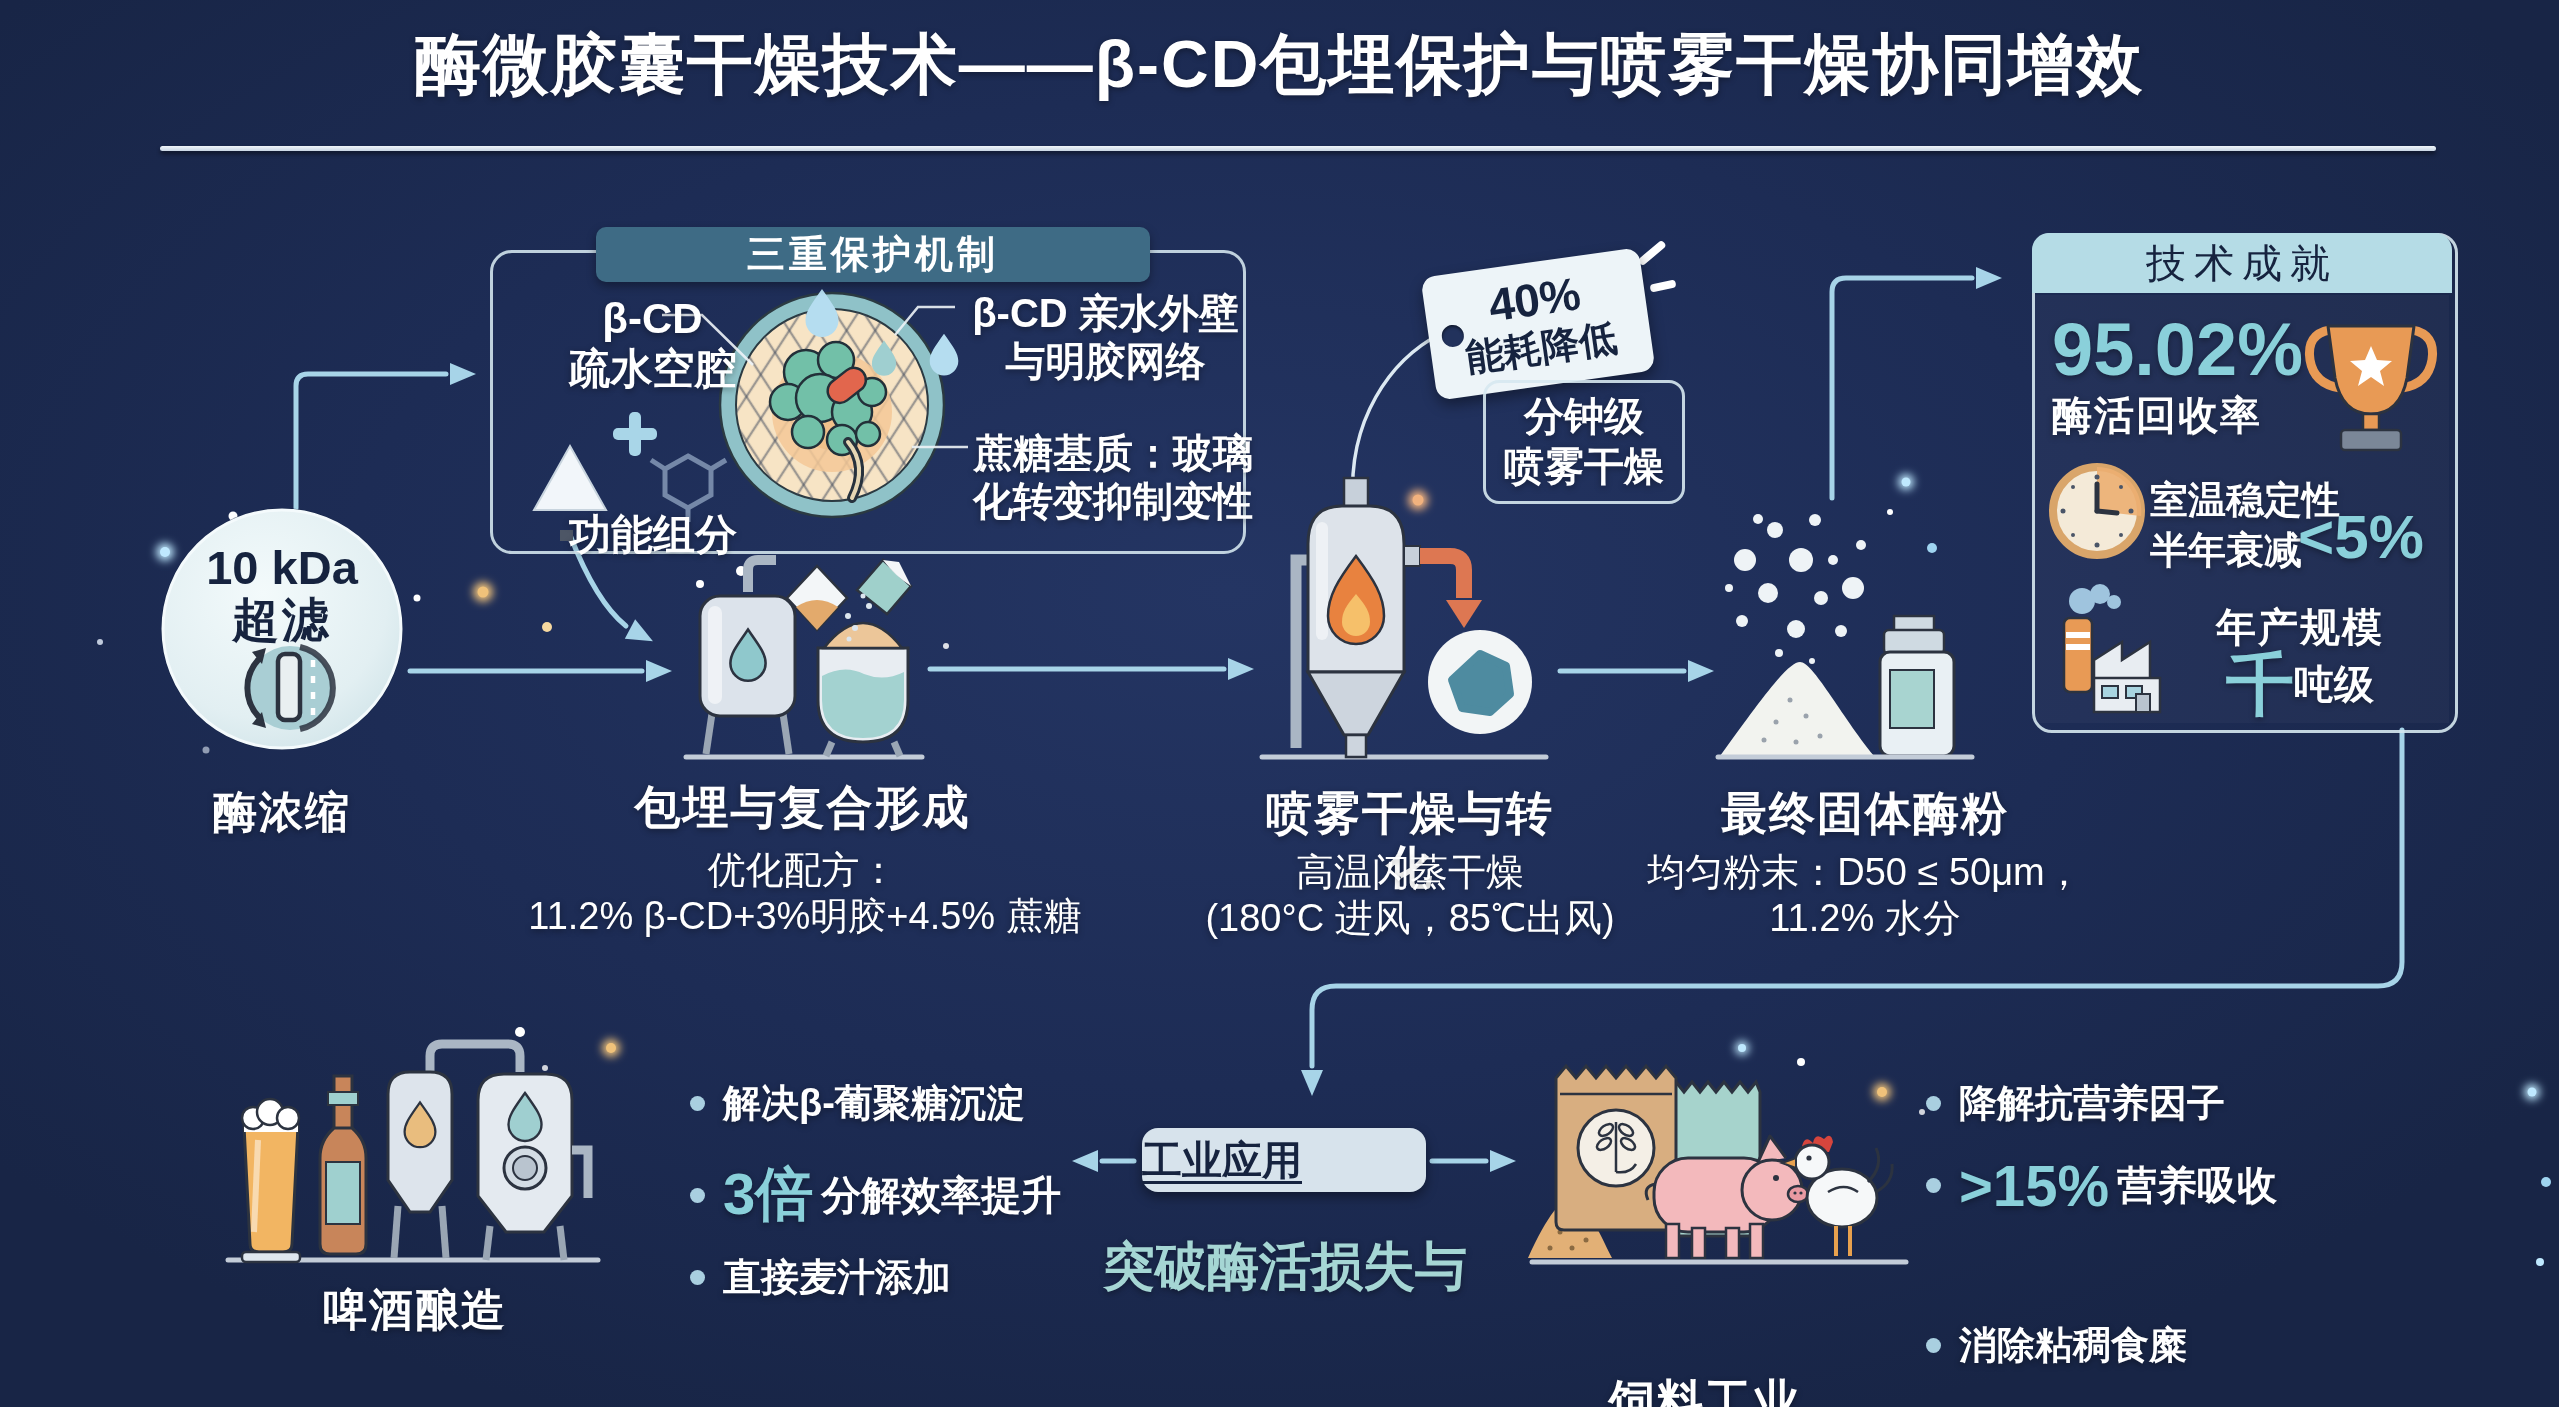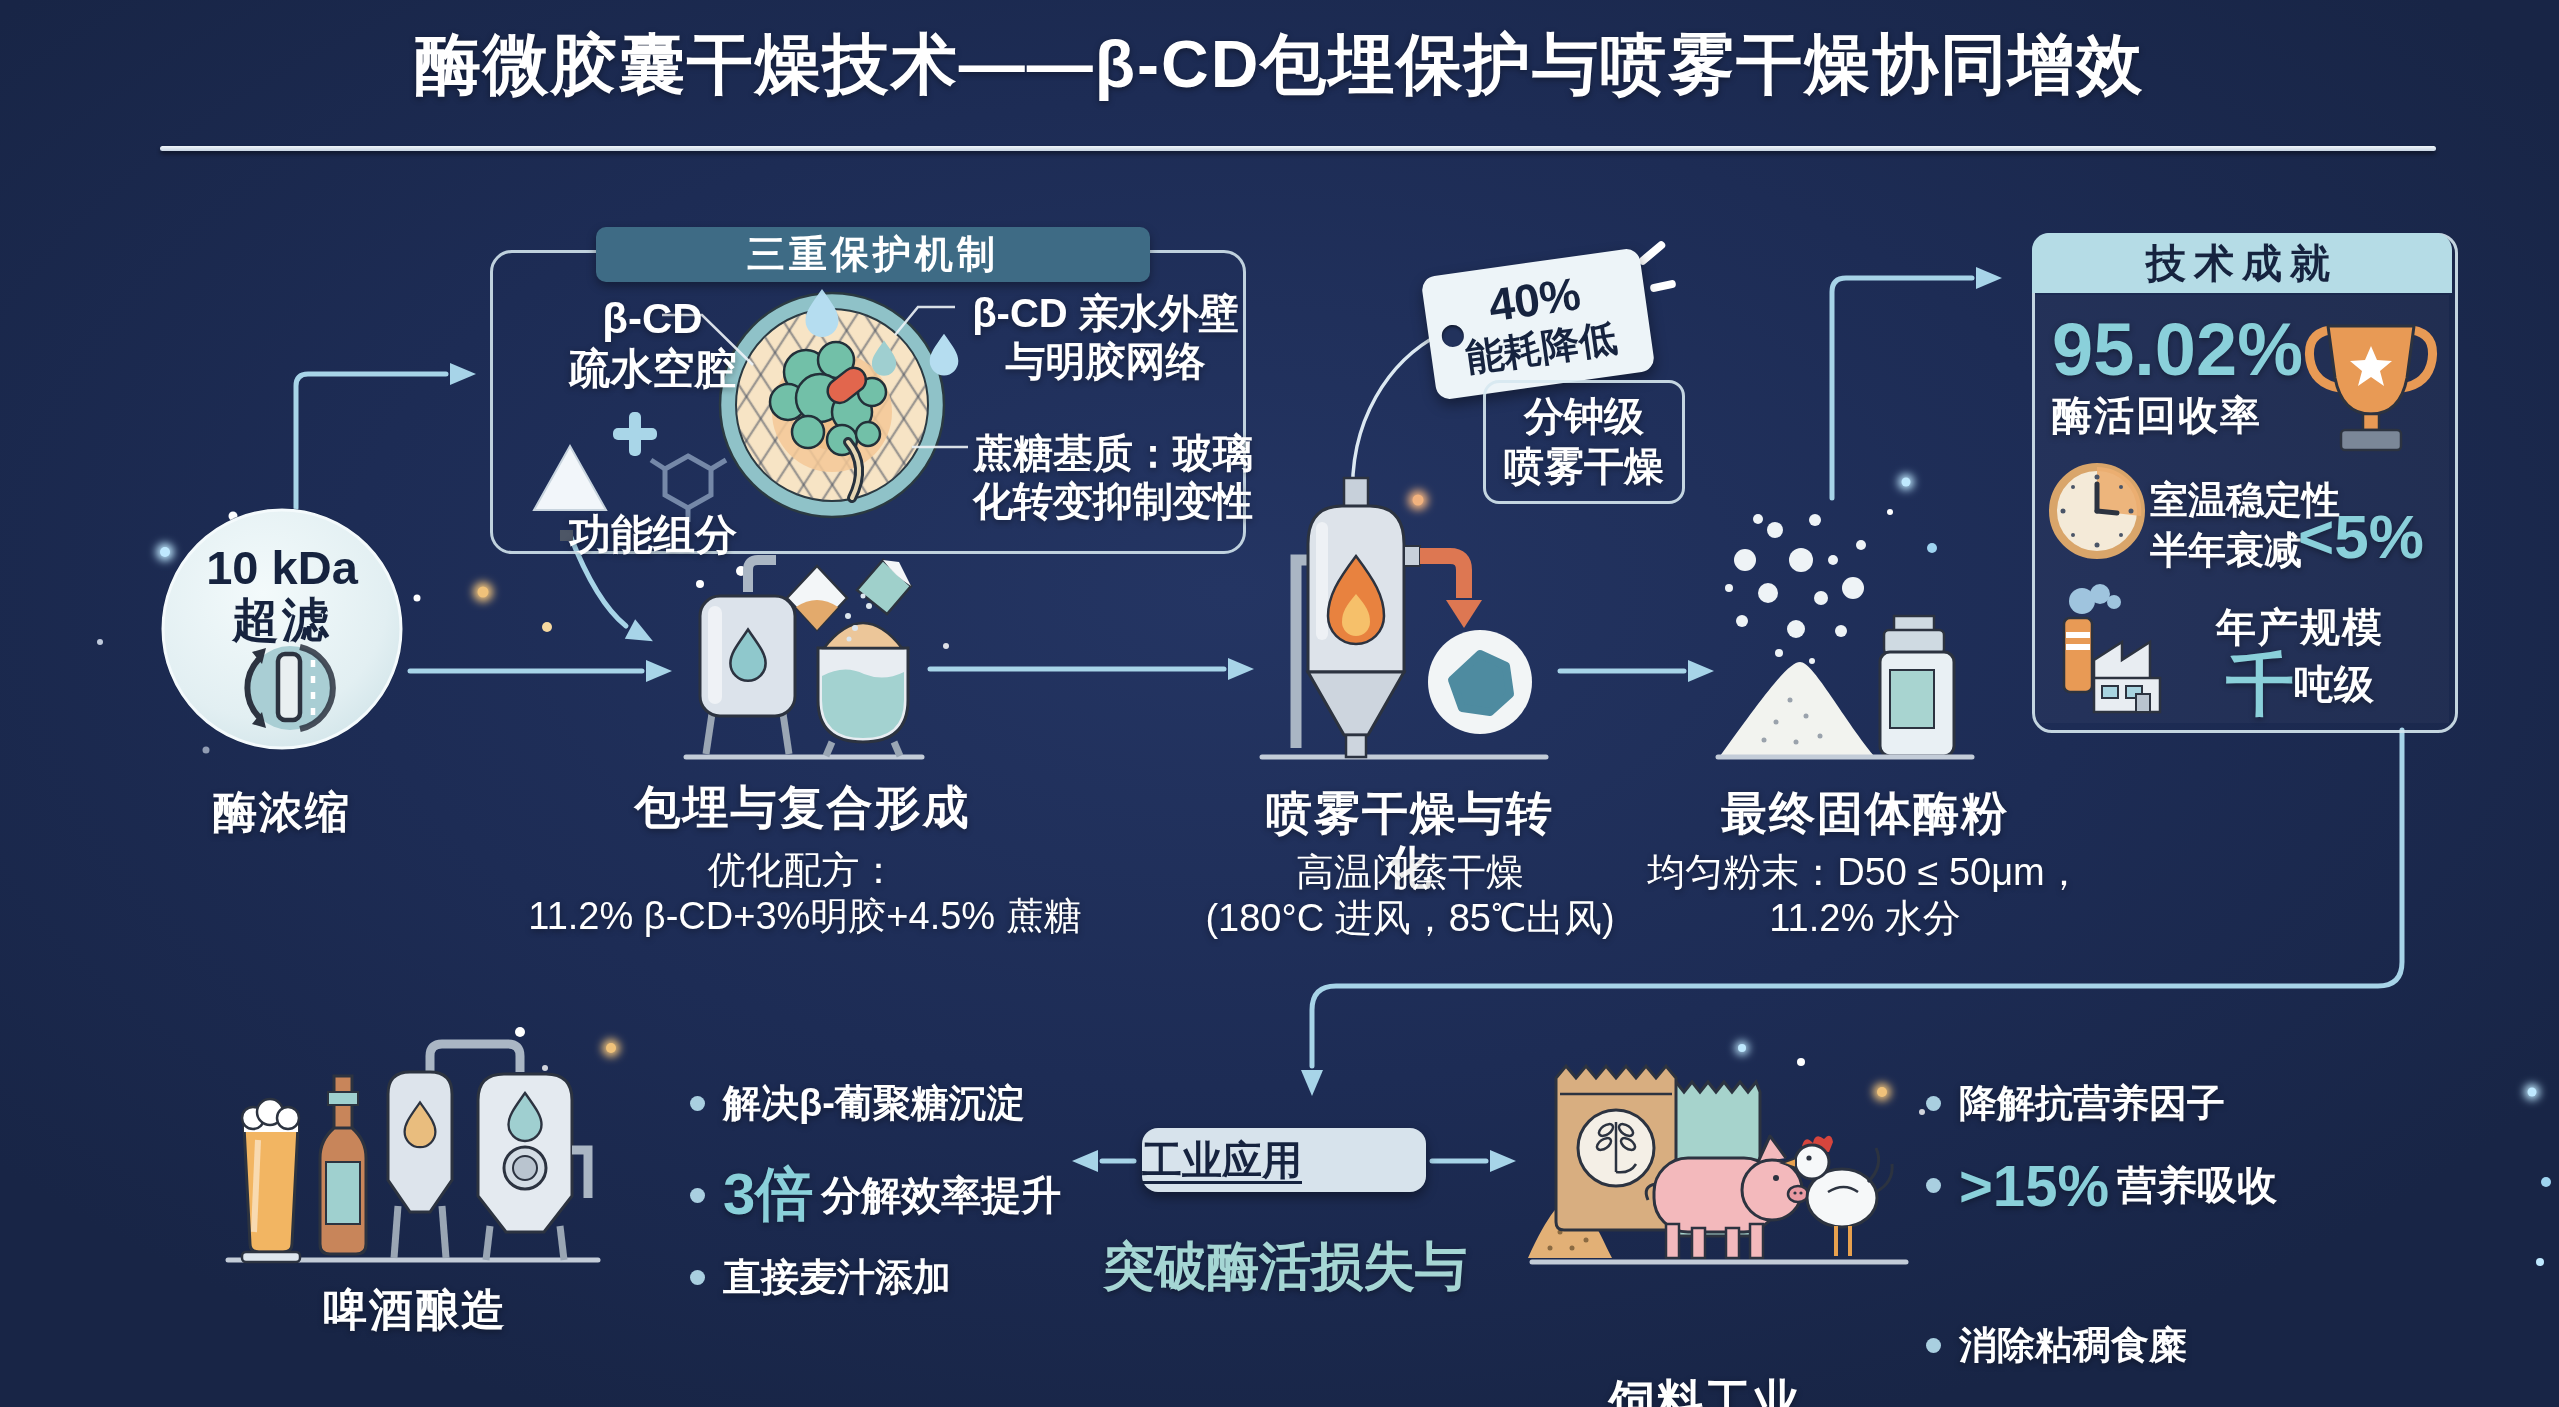--- a/index.html
+++ b/index.html
@@ -18,21 +18,21 @@
   .pillhdr{position:absolute;z-index:3;background:#3e6b85;border-radius:10px;
      box-shadow:0 4px 10px rgba(0,0,0,.35);color:#fff;font-weight:700;text-align:center;}
   .tag{position:absolute;z-index:3;background:#edf4f8;border-radius:14px;transform:rotate(-8deg);
      box-shadow:0 6px 14px rgba(0,0,0,.4);text-align:center;}
   .tag .hole{position:absolute;left:13px;top:51px;width:22px;height:22px;border-radius:50%;
      background:#22325c;box-shadow:inset 0 2px 3px rgba(0,0,0,.5);}
   .minutebox{position:absolute;z-index:3;border:3px solid rgba(214,232,240,.9);border-radius:16px;
      text-align:center;color:#fff;font-weight:700;}
   .techbox{position:absolute;z-index:2;border:3px solid rgba(214,232,240,.9);border-radius:20px;}
   .techhdr{position:absolute;z-index:3;background:#b5dce6;border-radius:17px 17px 0 0;
-     color:#16233f;font-weight:700;text-align:center;letter-spacing:8px;}
+     color:#16233f;font-weight:400;text-align:center;letter-spacing:8px;}
   .apppill{position:absolute;z-index:3;background:#d7e3ec;border-radius:16px;text-align:left;
      color:#16233f;font-weight:700;box-shadow:0 5px 12px rgba(0,0,0,.4);}
   .apppill span{text-decoration:underline;text-decoration-thickness:3px;text-underline-offset:7px;}
   .bullet{position:absolute;z-index:3;display:flex;align-items:center;gap:18px;}
   .bullet .dot{width:15px;height:15px;border-radius:50%;background:#a9cfe0;flex:0 0 auto;}
   .bullet .txt{color:#fff;font-weight:700;font-size:38px;text-shadow:0 2px 6px rgba(0,0,0,.38);}
   .bullet .big{color:#8ad0da;font-weight:700;font-size:58px;text-shadow:0 2px 6px rgba(0,0,0,.38);}
   .divider{position:absolute;z-index:2;background:linear-gradient(#f0f5fa,#c9d6e4);
      border-radius:3px;box-shadow:0 3px 4px rgba(0,0,0,.45);}
 </style>

